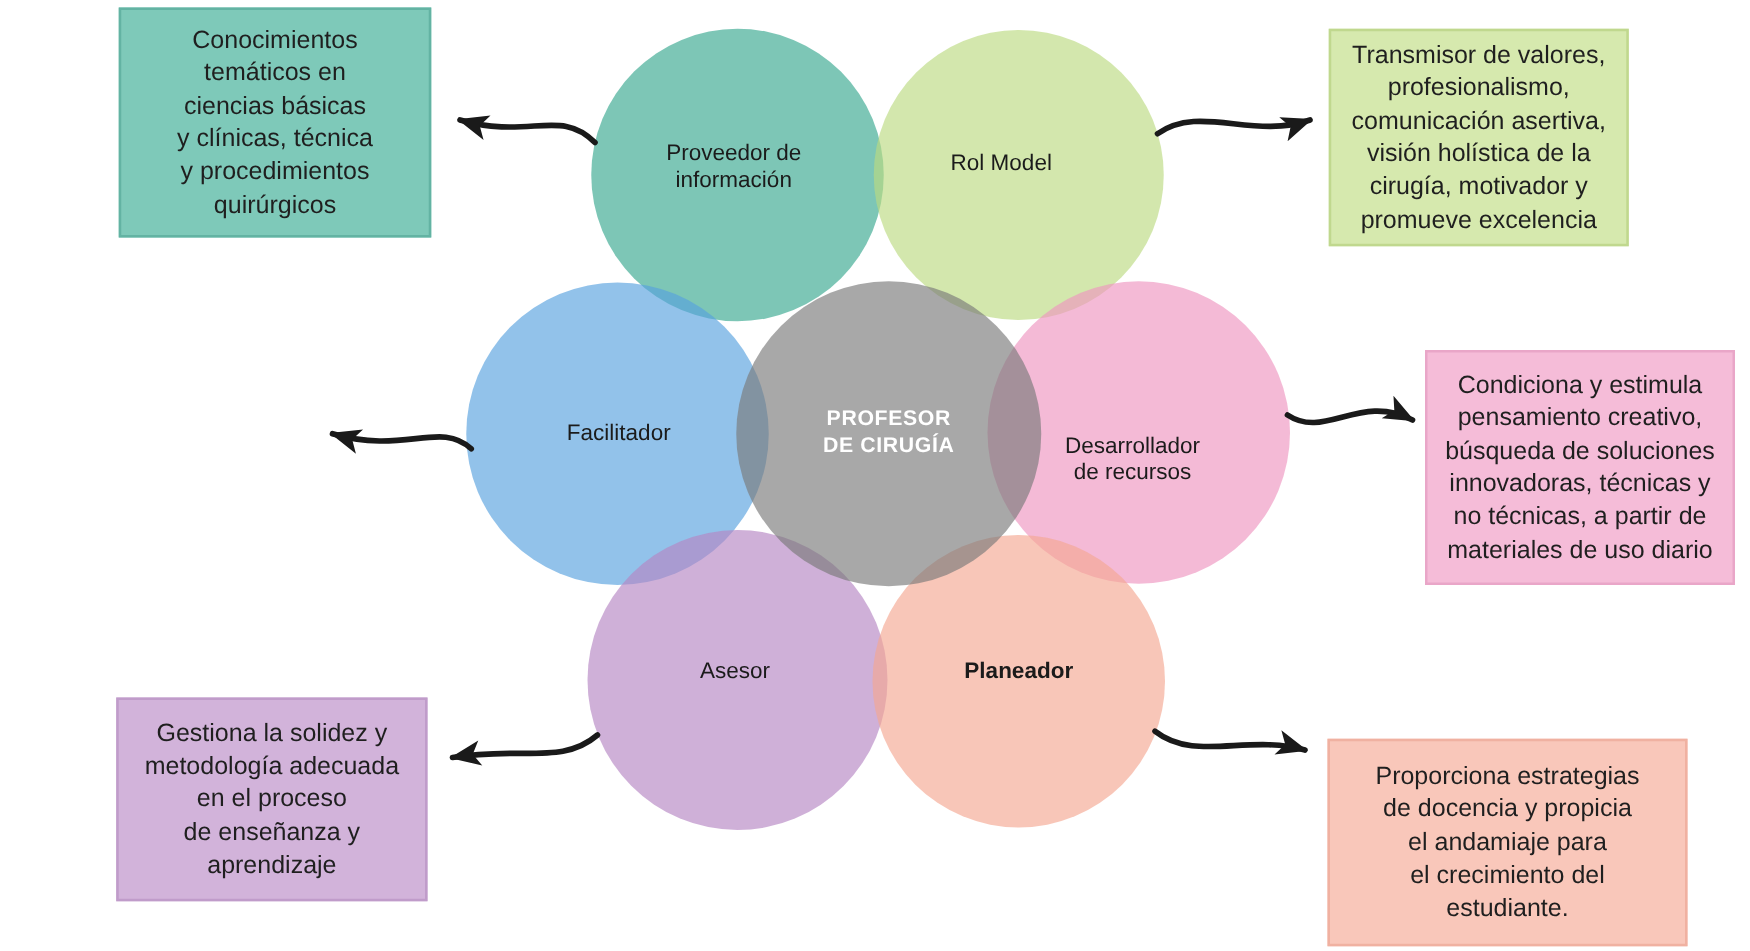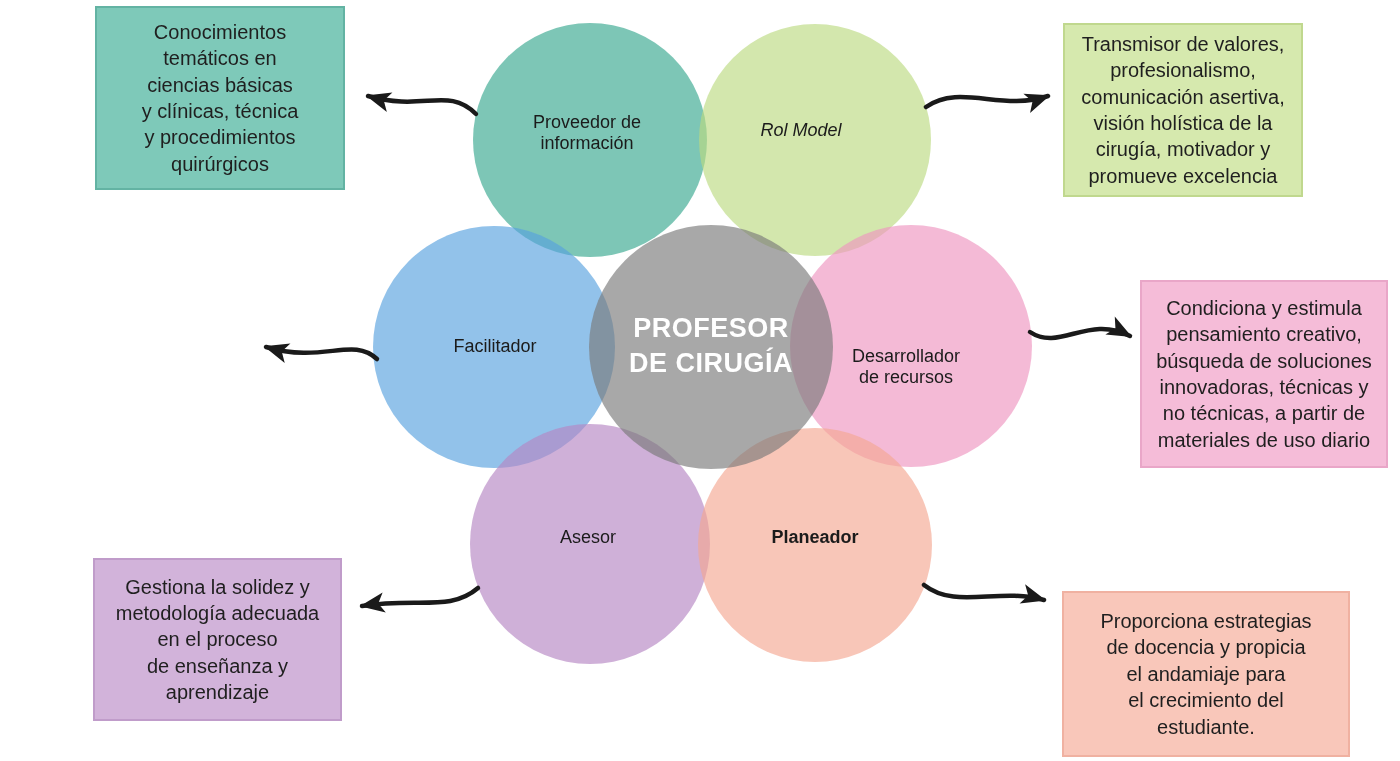--- a/index.html
+++ b/index.html
@@ -25,23 +25,23 @@
   .clabel {
     position: absolute;
     transform: translate(-50%,-50%);
     font-size: 18px;
     color: #1b1b1b;
     text-align: center;
     white-space: pre-line;
     line-height: 1.15;
     z-index: 5;
   }
-  .clabel.italic { font-style: italic; }
+  .clabel.italic { }
   .clabel.center-label {
-    font-size: 27px;
+    font-size: 17px;
     font-weight: bold;
     color: #ffffff;
     line-height: 1.3;
     letter-spacing: 0.5px;
   }
   .lp-proveedor    { left:587px; top:133px; }
   .lp-rolmodel     { left:801px; top:130px; }
   .lp-facilitador  { left:495px; top:328px;margin-top:18px; }
   .lp-desarrollador{ left:906px; top:347px;margin-top:20px; }
   .lp-asesor       { left:588px; top:537px; }

